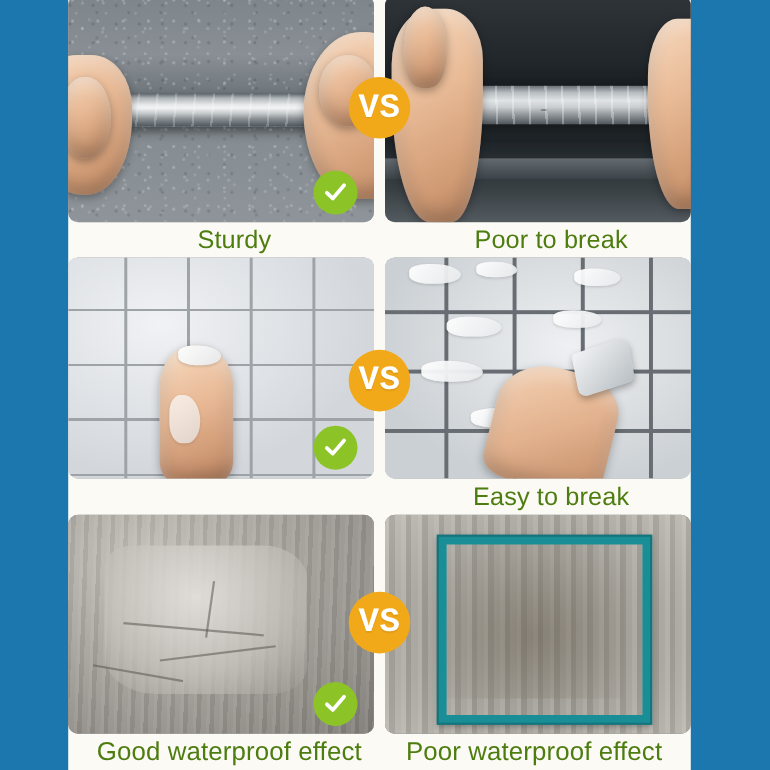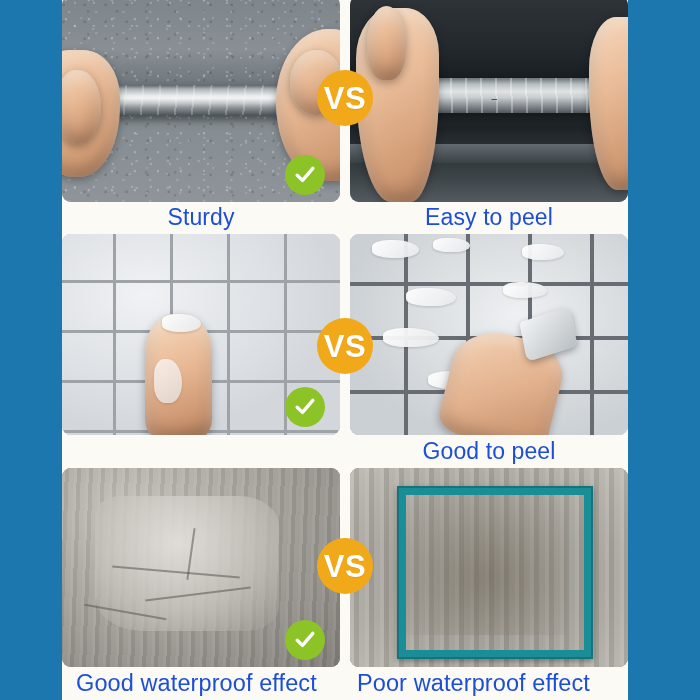--- a/index.html
+++ b/index.html
@@ -306,21 +306,21 @@
     left: 255px;
     width: 56px;
     height: 56px;
     border-radius: 50%;
     background: #f2a919;
     z-index: 6;
     display: flex;
     align-items: center;
     justify-content: center;
     color: #ffffff;
-    font-family: Liberation Sans, sans-serif;
+    font-family: Liberation Mono, monospace;
     font-weight: bold;
     font-size: 31px;
     letter-spacing: .5px;
     line-height: 1;
     text-shadow: 0 1px 1px rgba(0,0,0,.08);
   }
   #row-1 .vs-badge { top: 74px; }
   #row-2 .vs-badge { top: 84px; }
   #row-3 .vs-badge { top: 70px; }
 
@@ -338,23 +338,24 @@
   }
   .check-badge svg { display: block; }
   #row-1 .check-badge { left: 223px; top: 159px; }
   #row-2 .check-badge { left: 223px; top: 153px; }
   #row-3 .check-badge { left: 223px; top: 152px; }
 
   
   .caption {
     position: absolute;
     font-size: 23px;
-    color: #1d4ed8;
+    color: #4d7c0f;
     white-space: nowrap;
     letter-spacing: .1px;
+    margin-left: 12px;
   }
   #row-1 .caption, #row-2 .caption {
     top: 208px;
     text-align: center;
   }
   #row-1 .caption.left,  #row-2 .caption.left  { left: 0;    width: 278px; }
   #row-1 .caption.right, #row-2 .caption.right { left: 288px; width: 278px; }
   #row-2 .caption { top: 204px; }
 
   #row-3 .caption { top: 202px; font-size: 23.5px; }
@@ -399,21 +400,21 @@
       <div class="vs-badge">VS</div>
 
       <div class="check-badge">
         <svg width="24" height="24" viewBox="0 0 24 24">
           <path d="M4.5 12.6 L9.4 17.2 L19.5 5.6 L17.0 10.9 L9.6 19.0 Z" fill="#ffffff"></path>
           <path d="M4.2 12.3 L9.5 17.4 L19.8 5.4" fill="none" stroke="#ffffff" stroke-width="3.4" stroke-linecap="round" stroke-linejoin="round"></path>
         </svg>
       </div>
 
       <div class="caption left">Sturdy</div>
-      <div class="caption right">Easy to peel</div>
+      <div class="caption right">Poor to break</div>
     </div>
 
     <div class="row" id="row-2">
       <div class="tiles">
 
         <div class="tile left">
           <div class="photo">
             <div class="tilewall clean"></div>
             <div class="r2-finger"></div>
             <div class="smear" style="left:36%;top:40%;width:14%;height:9%;"></div>
@@ -440,21 +441,21 @@
       <div class="splitline" style="top:0;height:201px;"></div>
 
       <div class="vs-badge">VS</div>
 
       <div class="check-badge">
         <svg width="24" height="24" viewBox="0 0 24 24">
           <path d="M4.2 12.3 L9.5 17.4 L19.8 5.4" fill="none" stroke="#ffffff" stroke-width="3.4" stroke-linecap="round" stroke-linejoin="round"></path>
         </svg>
       </div>
 
-      <div class="caption right">Good to peel</div>
+      <div class="caption right">Easy to break</div>
     </div>
 
     <div class="row" id="row-3">
       <div class="tiles">
 
         <div class="tile left">
           <div class="photo">
             <div class="concrete"></div>
             <div class="patch"></div>
             <div class="crack" style="left:18%;top:52%;width:46%;height:2px;transform:rotate(5deg);"></div>

